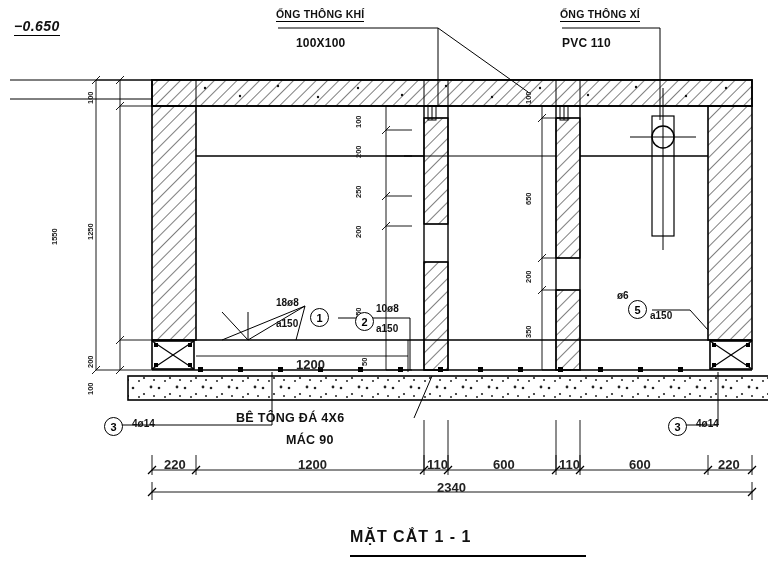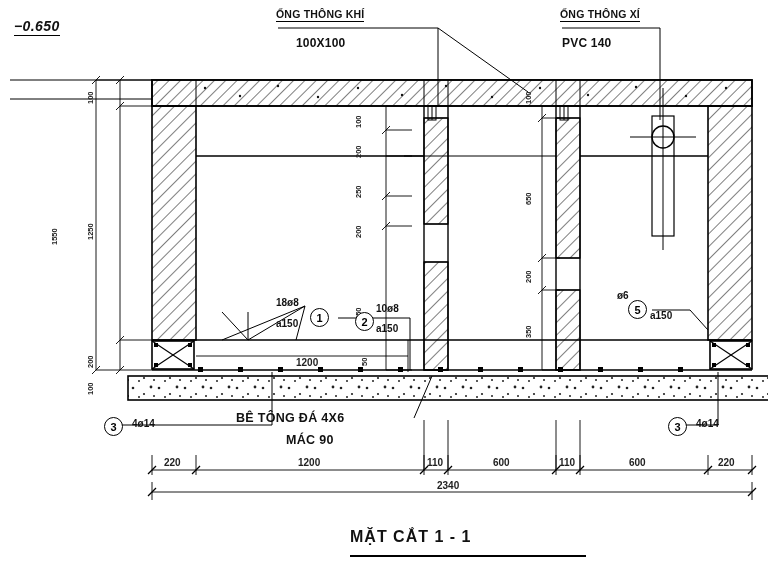--- a/index.html
+++ b/index.html
@@ -3,21 +3,21 @@
 <meta charset="utf-8">
 <style>
   html,body{margin:0;padding:0;background:#ffffff;}
   body{width:768px;height:566px;overflow:hidden;font-family:"Liberation Sans",sans-serif;color:#000;}
   #stage{position:relative;width:768px;height:566px;background:#fff;}
   svg.drawing{position:absolute;left:0;top:0;width:768px;height:566px;}
   .lbl{position:absolute;font-family:"Liberation Sans",sans-serif;color:#111;white-space:nowrap;}
   .hdr{font-size:10.5px;font-weight:bold;letter-spacing:.2px;}
   .hdr-sub{font-size:12px;font-weight:bold;letter-spacing:.2px;}
   .elev{font-size:14px;font-weight:bold;letter-spacing:.4px;}
-  .dim{font-size:10px;font-weight:bold;color:#222;}
+  .dim{font-size:13px;font-weight:bold;color:#222;}
   .dimv{font-size:7.5px;font-weight:bold;color:#222;transform:rotate(-90deg);transform-origin:left top;}
   .rebar{font-size:10px;font-weight:bold;color:#111;}
   .note{font-size:12.5px;font-weight:bold;letter-spacing:.3px;}
   .title{font-size:16px;font-weight:bold;letter-spacing:1px;}
   .bub{position:absolute;width:17px;height:17px;border:1.6px solid #000;border-radius:50%;
        font-size:11px;font-weight:bold;display:flex;align-items:center;justify-content:center;background:#fff;}
   .ul{border-bottom:1.6px solid #000;padding-bottom:1px;}
 </style>
 </head>
 <body>
@@ -258,21 +258,21 @@
       <line x1="350" y1="556" x2="586" y2="556" stroke="#000" stroke-width="2"></line>
     </g>
   </svg>
 
   <div class="lbl elev ul" style="left:14px;top:18px;font-style:italic;">−0.650</div>
 
   <div class="lbl hdr ul" style="left:276px;top:8px;">ỐNG THÔNG KHÍ</div>
   <div class="lbl hdr-sub" style="left:296px;top:36px;">100X100</div>
 
   <div class="lbl hdr ul" style="left:560px;top:8px;">ỐNG THÔNG XÍ</div>
-  <div class="lbl hdr-sub" style="left:562px;top:36px;">PVC 140</div>
+  <div class="lbl hdr-sub" style="left:562px;top:36px;">PVC 110</div>
 
   <div class="lbl dimv" style="left:50px;top:245px;">1550</div>
   <div class="lbl dimv" style="left:86px;top:104px;">100</div>
   <div class="lbl dimv" style="left:86px;top:240px;">1250</div>
   <div class="lbl dimv" style="left:86px;top:368px;">200</div>
   <div class="lbl dimv" style="left:86px;top:395px;">100</div>
 
   <div class="lbl dimv" style="left:354px;top:128px;">100</div>
   <div class="lbl dimv" style="left:354px;top:158px;">200</div>
   <div class="lbl dimv" style="left:354px;top:198px;">250</div>

